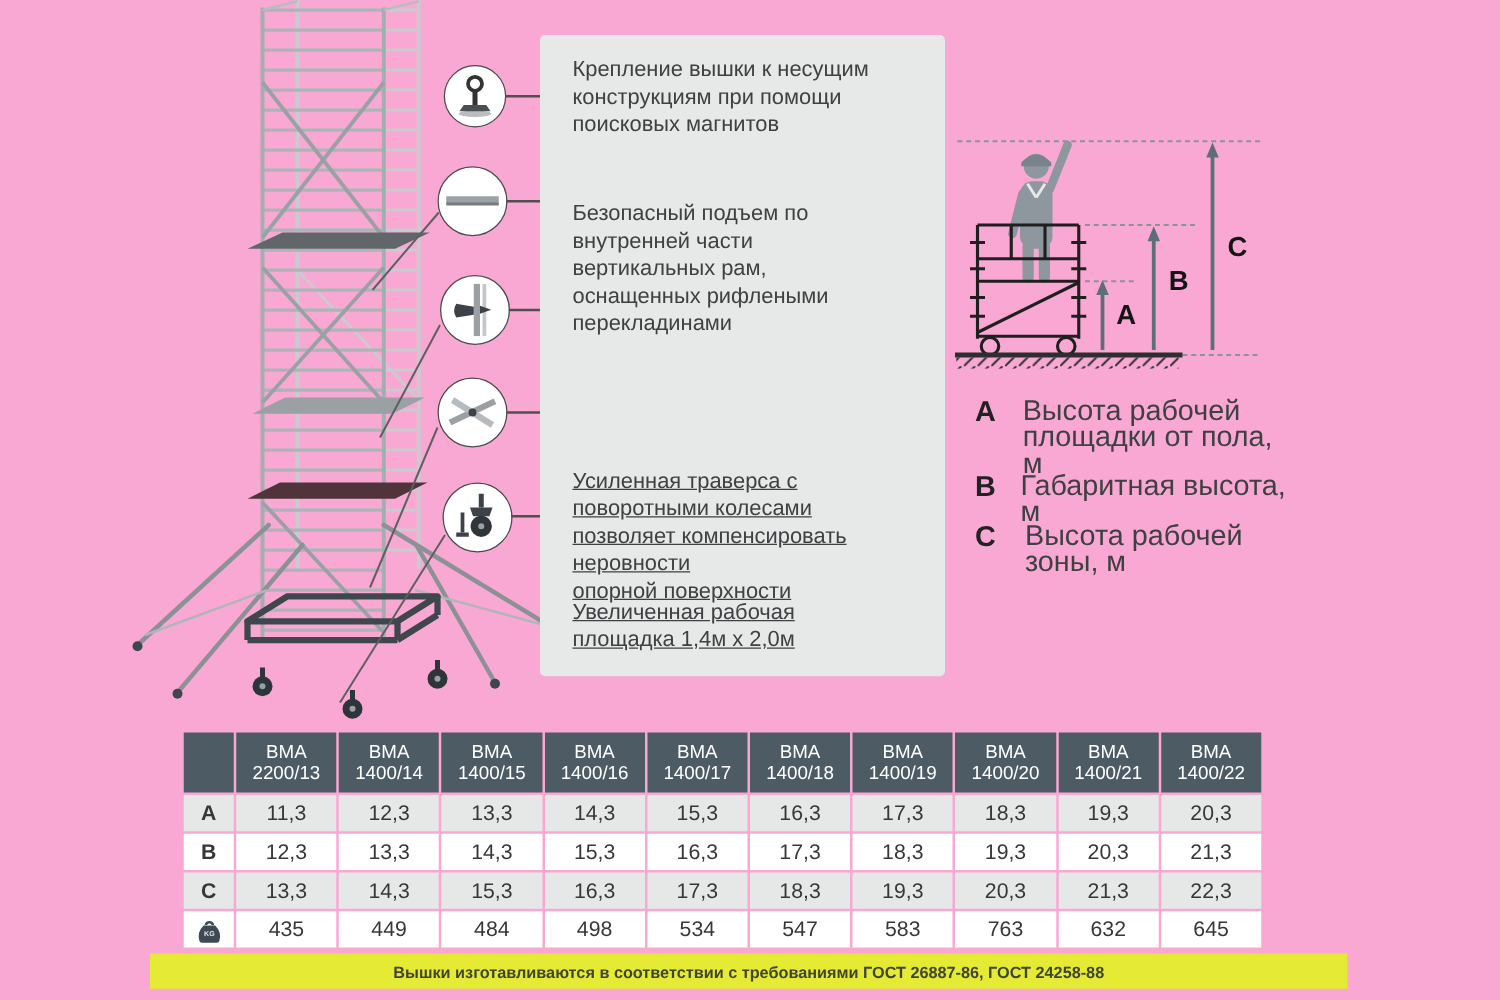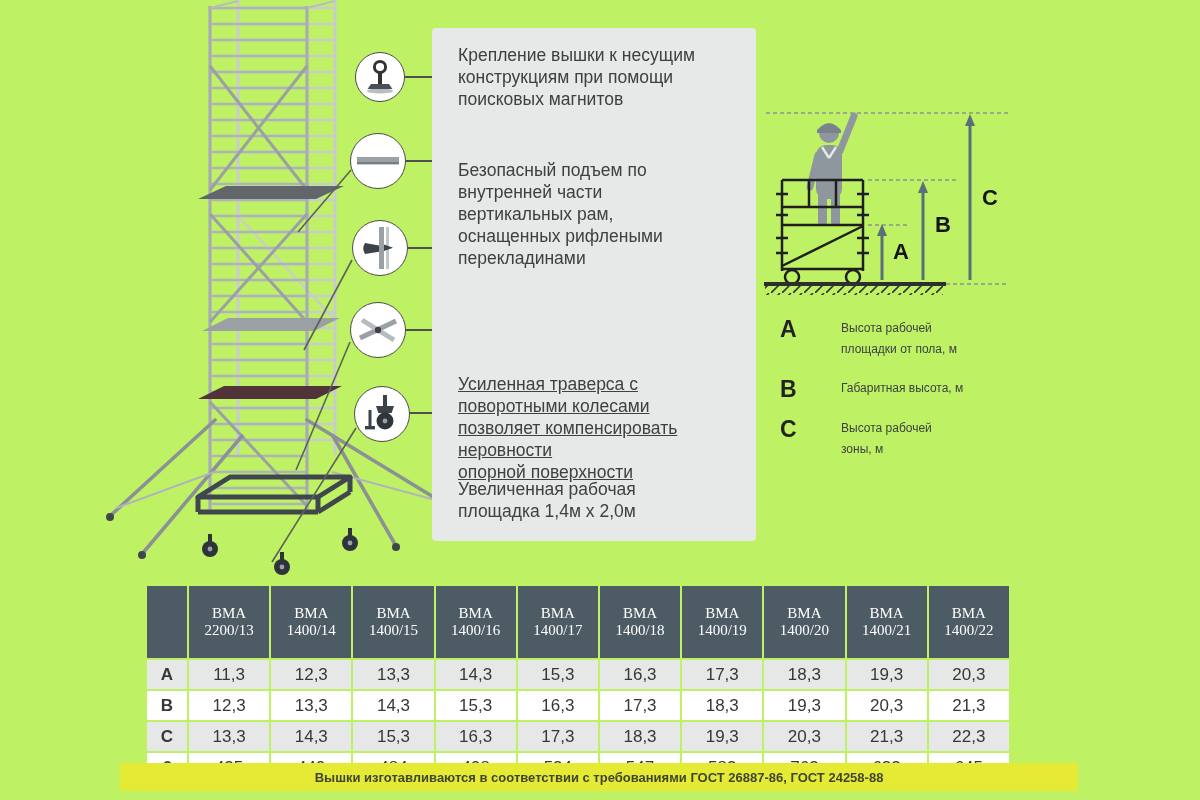--- a/index.html
+++ b/index.html
@@ -6,47 +6,47 @@
     --header-bg:#4d5b64;
     --row-alt-bg:#e6e7e7;
     --accent-yellow:#e5ea35;
     --panel-bg:#e7e8e8;
     --arrow-slate:#5b6e79;
     --worker-gray:#8e979e;
     --text-dark:#3e4042;
   }
   html,body{margin:0;padding:0;background:#fff;}
   body{font-family:"Liberation Sans", sans-serif;}
-  .canvas{position:relative;width:1200px;height:800px;background:#bef264;overflow:hidden;}
+  .canvas{position:relative;width:1200px;height:800px;background:#f9a8d4;overflow:hidden;}
 
   svg{display:block;}
 
   .tower{position:absolute;left:0;top:0;width:470px;height:582px;}
 
   .panel{position:absolute;left:432px;top:28px;width:324px;height:513px;
          background:var(--panel-bg);border-radius:4px;}
   .feature{position:absolute;left:26px;right:6px;white-space:pre-line;
            font-size:17.5px;line-height:22px;color:var(--text-dark);}
 
   .callout{position:absolute;background:#fff;border:1.6px solid #4a4a4a;border-radius:50%;
            display:flex;align-items:center;justify-content:center;box-sizing:border-box;}
   .cline{position:absolute;height:1.6px;background:#4f4f4f;}
 
   .dim-diagram{position:absolute;left:760px;top:95px;width:255px;height:200px;}
 
   .legend{position:absolute;left:780px;top:310px;width:250px;}
   .legend-row{position:absolute;left:0;display:flex;align-items:flex-start;}
   .legend-key{width:40px;font-weight:bold;font-size:23px;color:#222;line-height:23px;}
-  .legend-label{font-size:12px;line-height:21px;color:var(--text-dark);white-space:pre-line;margin-left:21px;}
+  .legend-label{font-size:23px;line-height:21px;color:var(--text-dark);white-space:pre-line;}
 
   .spec{position:absolute;left:145px;top:584px;width:866px;
         border-collapse:separate;border-spacing:2px;table-layout:fixed;}
   .spec thead th{background:var(--header-bg);color:#fff;font-weight:normal;
         font-size:15px;line-height:17px;height:48px;vertical-align:middle;
-        text-align:center;padding:12px;font-family:Liberation Serif, serif;}
+        text-align:center;padding:0;}
   .spec tbody th,.spec tbody td{height:29px;text-align:center;vertical-align:middle;
         font-size:17px;color:#373737;padding:0;}
   .r-gray th,.r-gray td{background:var(--row-alt-bg);}
   .r-white th,.r-white td{background:#fff;}
   .rowlab{font-weight:bold;color:#3e525e;font-size:17px;}
 
   .banner{position:absolute;left:120px;top:763px;width:958px;height:28px;
           background:var(--accent-yellow);display:flex;align-items:center;justify-content:center;
           font-weight:bold;font-size:13px;color:#3f4530;}
 </style>
@@ -190,21 +190,21 @@
     <div class="feature" style="top:96px;margin-top:35px;">Безопасный подъем по
 внутренней части
 вертикальных рам,
 оснащенных рифлеными
 перекладинами</div>
     <div class="feature" style="top:345px;text-decoration:underline;">Усиленная траверса с
 поворотными колесами
 позволяет компенсировать
 неровности
 опорной поверхности</div>
-    <div class="feature" style="top:450px;">Увеличенная рабочая
+    <div class="feature" style="top:450px;text-decoration:underline;">Увеличенная рабочая
 площадка 1,4м х 2,0м</div>
   </div>
 
   <svg class="dim-diagram" viewBox="0 0 255 200">
     <defs>
       <pattern id="hatchG" width="11" height="9" patternUnits="userSpaceOnUse">
         <line x1="9" y1="0" x2="0" y2="9" stroke="#2e2e2e" stroke-width="1.6"></line>
       </pattern>
     </defs>
 

